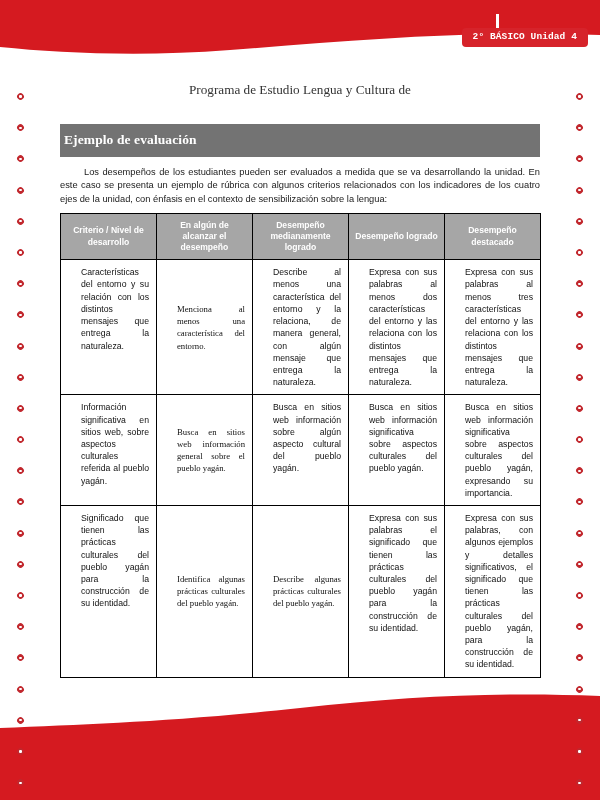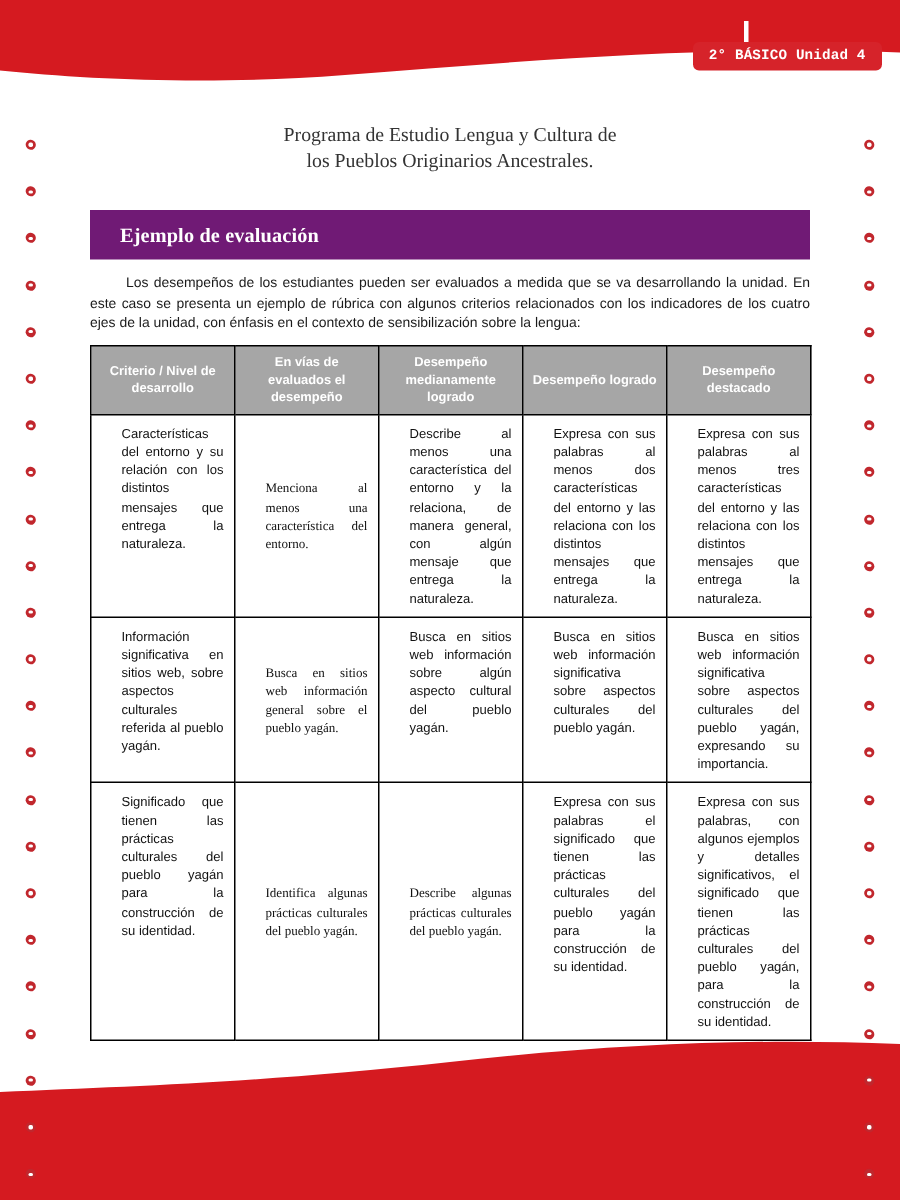--- a/index.html
+++ b/index.html
@@ -121,25 +121,25 @@
     text-align: center;
     color: #333333;
   }
   .doc-title .line3 {
     font-weight: bold;
     letter-spacing: 0.2px;
   }
 
   .section-banner {
     margin-top: 25px;
-    background: #701a75;
+    background: #737373;
     height: 33px;
     display: flex;
     align-items: center;
-    padding-left: 20px;
+    padding-left: 4px;
   }
   .section-banner .label {
     color: #ffffff;
     font-family: "Liberation Serif", serif;
     font-weight: bold;
     font-size: 13.5px;
     letter-spacing: 0.1px;
   }
 
   .intro {
@@ -254,41 +254,40 @@
     <div class="dot"></div>
     <div class="dot"></div>
     <div class="dot"></div>
 
   </div>
 
   <div class="content">
 
     <div class="doc-title">
       <div>Programa de Estudio Lengua y Cultura de</div>
-      <div>los Pueblos Originarios Ancestrales.</div>
     </div>
 
     <div class="section-banner">
       <span class="label">Ejemplo de evaluación</span>
     </div>
 
     <p class="intro">Los desempeños de los estudiantes pueden ser evaluados a medida que se va desarrollando la unidad. En este caso se presenta un ejemplo de rúbrica con algunos criterios relacionados con los indicadores de los cuatro ejes de la unidad, con énfasis en el contexto de sensibilización sobre la lengua:</p>
 
     <table class="rubric">
       <colgroup>
         <col class="c1">
           <col class="c2">
           <col class="c3">
           <col class="c4">
           <col class="c5">
       </colgroup>
       <thead>
         <tr>
           <th>Criterio / Nivel de desarrollo</th>
-          <th>En vías de evaluados el desempeño</th>
+          <th>En algún de alcanzar el desempeño</th>
           <th>Desempeño medianamente logrado</th>
           <th>Desempeño logrado</th>
           <th>Desempeño destacado</th>
         </tr>
       </thead>
       <tbody>
         <tr>
           <td>Características del entorno y su relación con los distintos mensajes que entrega la naturaleza.</td>
           <td class="mid">Menciona al menos una característica del entorno.</td>
           <td>Describe al menos una característica del entorno y la relaciona, de manera general, con algún mensaje que entrega la naturaleza.</td>

